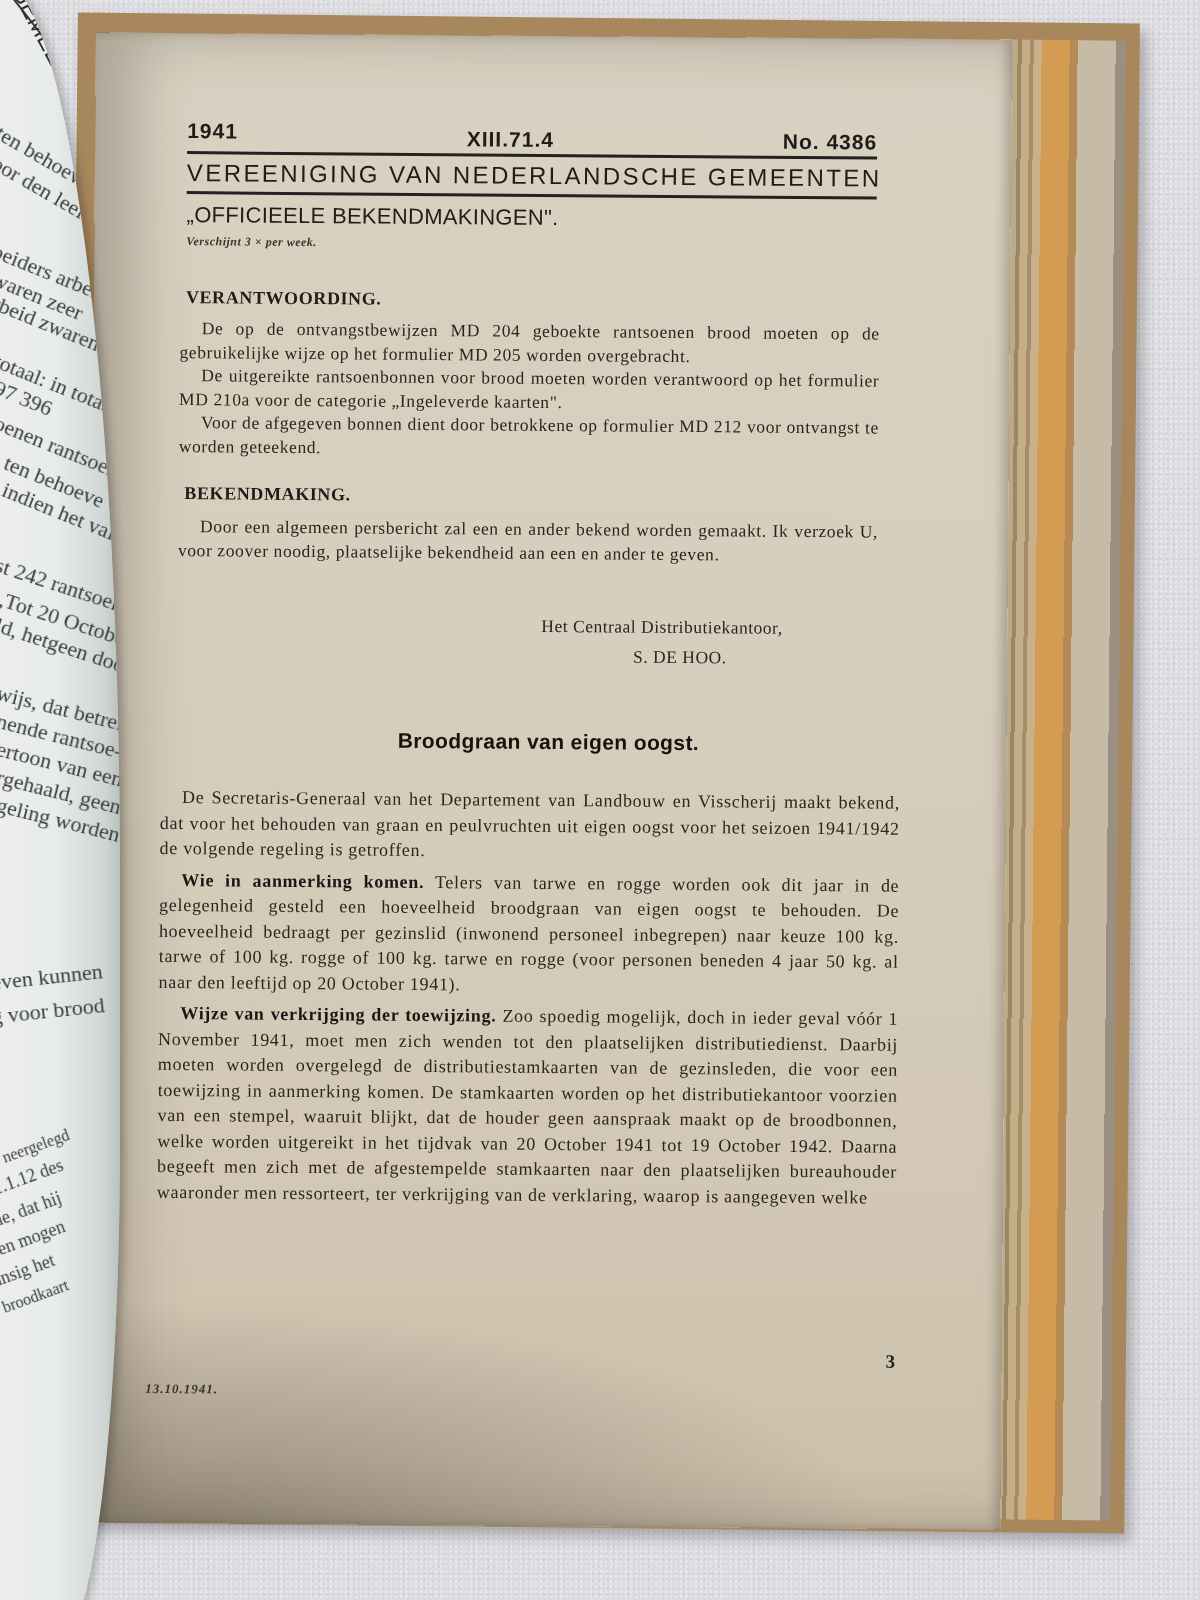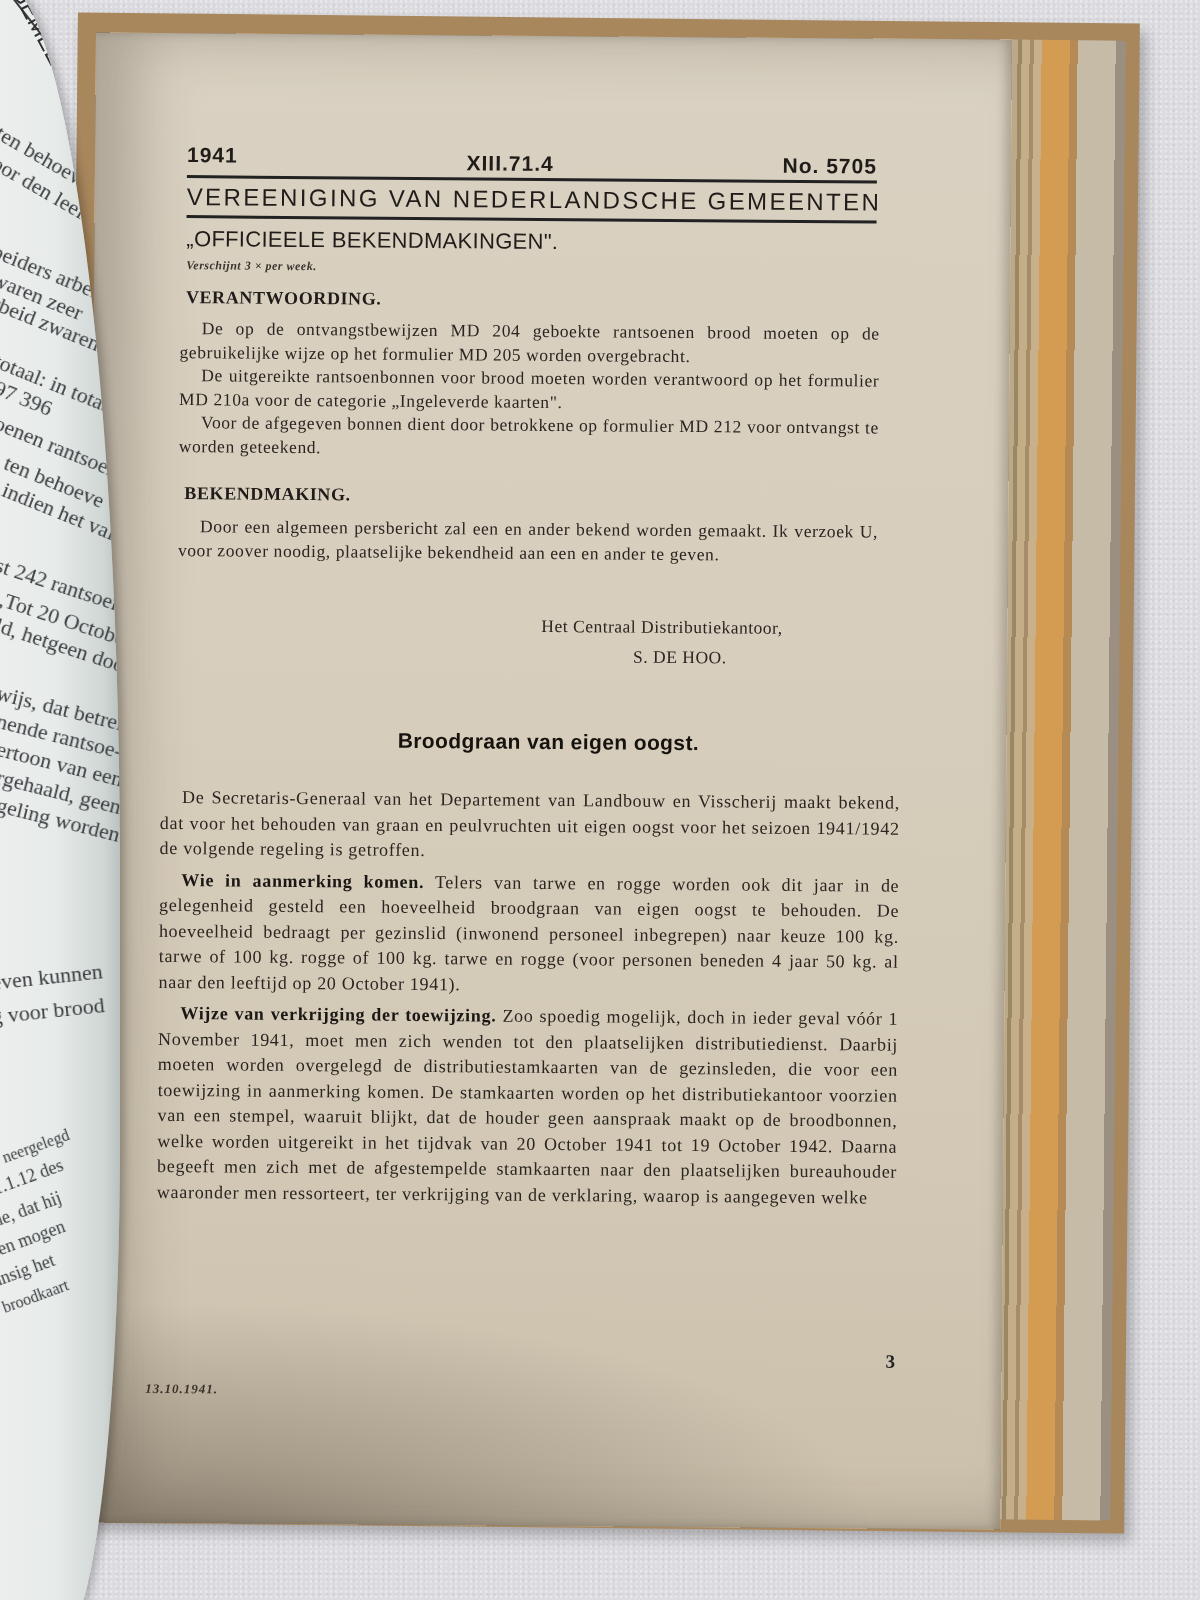--- a/index.html
+++ b/index.html
@@ -59,21 +59,21 @@
     font-size: 24px; color: #2e2f30; transform: rotate(62deg); transform-origin: 0 0;
   }
   .lp-rule {
     position: absolute; left: 40px; top: 0; width: 200px; height: 2px; background: #3b3b3b;
     transform: rotate(52deg); transform-origin: 0 0;
   }
 
   
   .hdr { position: absolute; left: 92px; top: 92px; width: 690px; font-family: "Liberation Sans", sans-serif; }
   .hdr-row { display: flex; justify-content: space-between; align-items: flex-end; font-weight: bold; font-size: 21px; letter-spacing: 1px; color: #1f1c19; }
-  .hdr-year { transform: translateY(-6px); margin-top: 24px; }
+  .hdr-year { transform: translateY(-6px); }
   .rule { height: 3px; background: #222; margin: 2px 0; }
   .org { font-size: 24px; letter-spacing: 2.4px; color: #1f1c19; padding: 3px 0 2px; white-space: nowrap; }
   .pub { font-size: 22px; margin-top: 8px; color: #1f1c19; letter-spacing: 0.3px; }
   .freq { font-family: "Liberation Serif", serif; font-style: italic; font-weight: bold; font-size: 12px; margin-top: 6px; color: #3a342d; letter-spacing: 0.5px; }
 
   .sec-h { position: absolute; left: 92px; font-weight: bold; font-size: 18px; letter-spacing: 0.6px; color: #1f1c19; }
   .para {
     position: absolute; left: 86px; width: 700px; font-size: 17.5px; line-height: 23.5px;
     text-align: justify; color: #2a2520; letter-spacing: 0.6px;
   }
@@ -95,21 +95,21 @@
 
 <div class="book-back"></div>
 <div class="page-edges"></div>
 
 <div class="page">
 
   <div class="hdr">
     <div class="hdr-row">
       <span class="hdr-year">1941</span>
       <span>XIII.71.4</span>
-      <span>No. 5705</span>
+      <span>No. 4386</span>
     </div>
     <div class="rule"></div>
     <div class="org">VEREENIGING VAN NEDERLANDSCHE GEMEENTEN</div>
     <div class="rule"></div>
     <div class="pub">„OFFICIEELE BEKENDMAKINGEN".</div>
     <div class="freq">Verschijnt 3 × per week.</div>
   </div>
 
   <div class="sec-h" style="top:254px;">VERANTWOORDING.</div>
   <div class="para" style="top:284px;">

